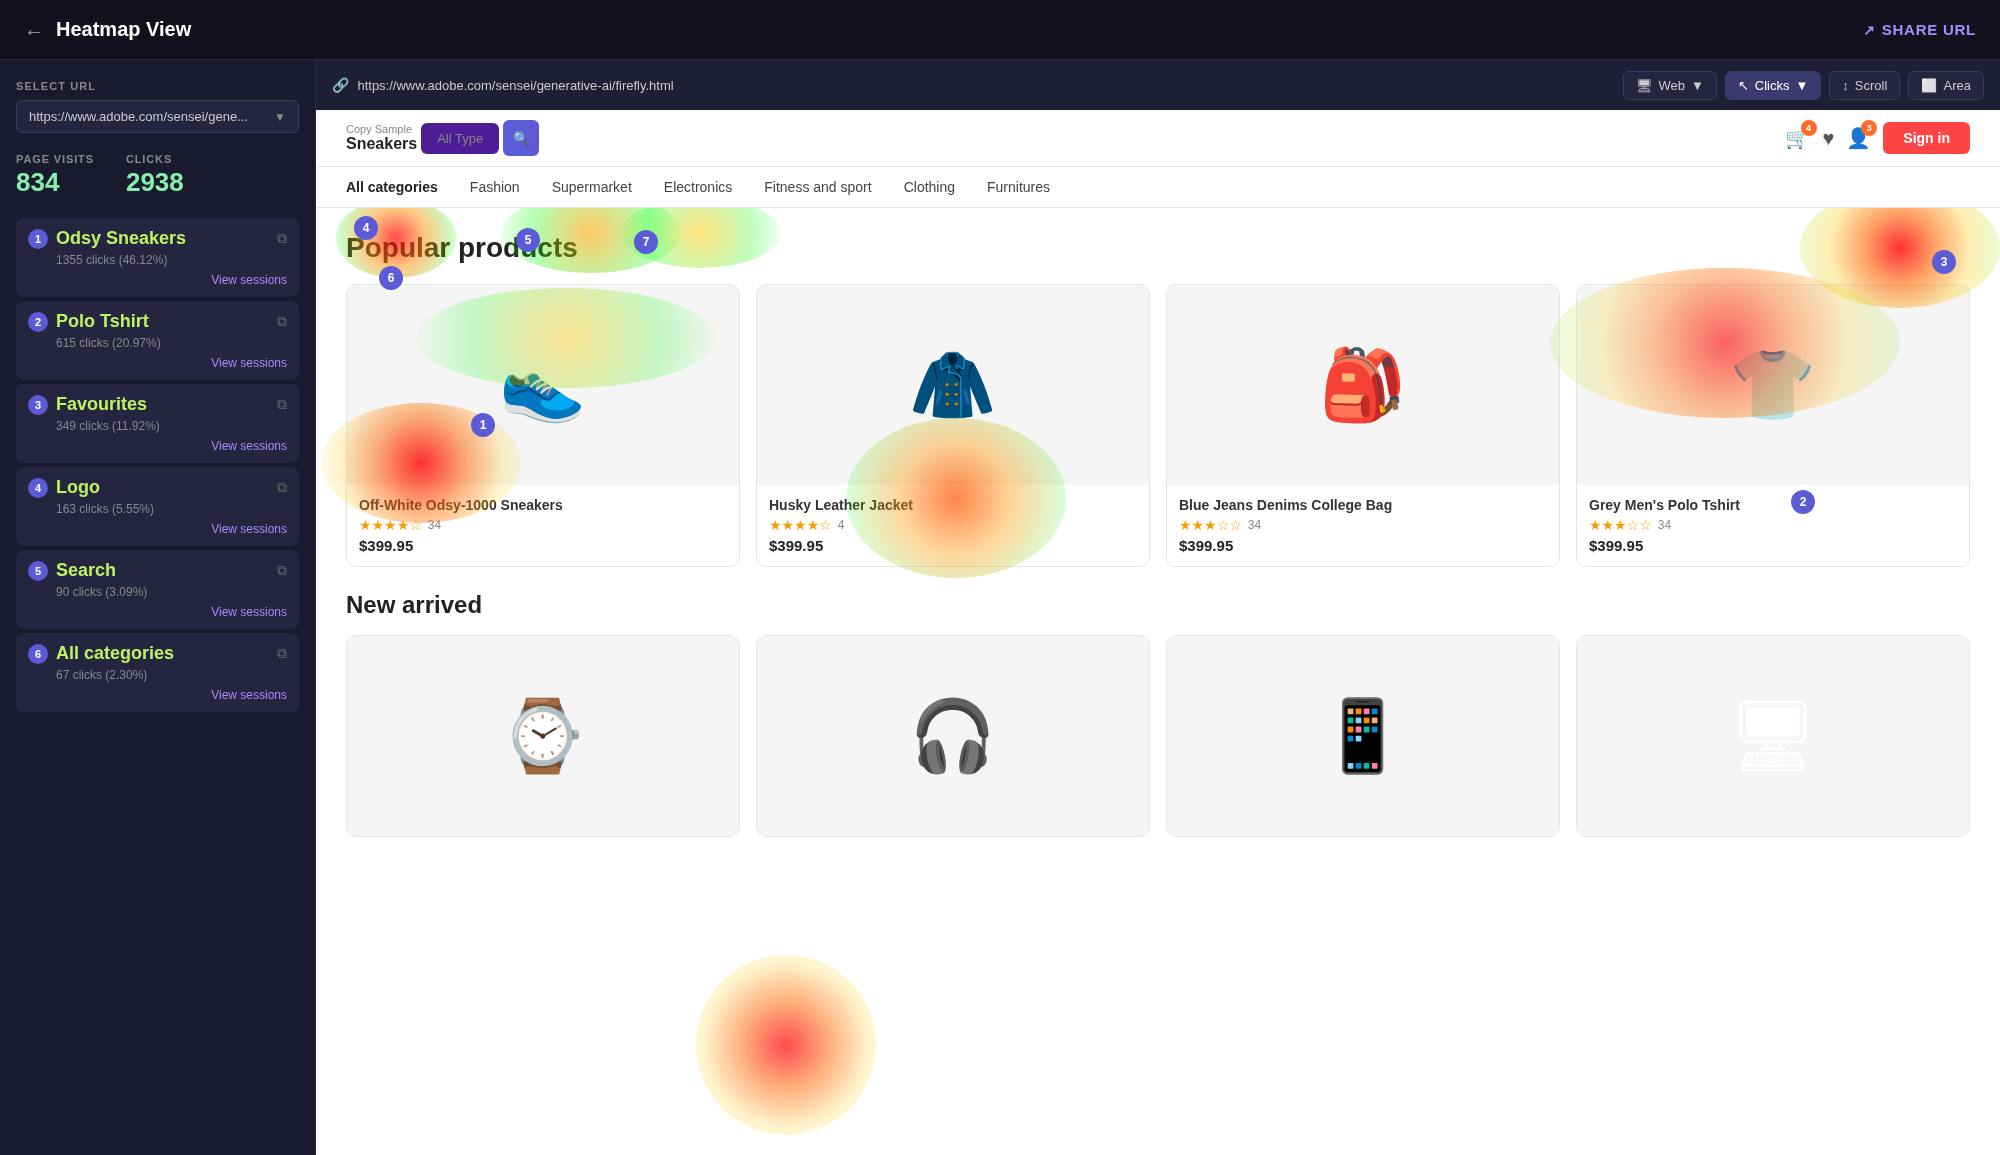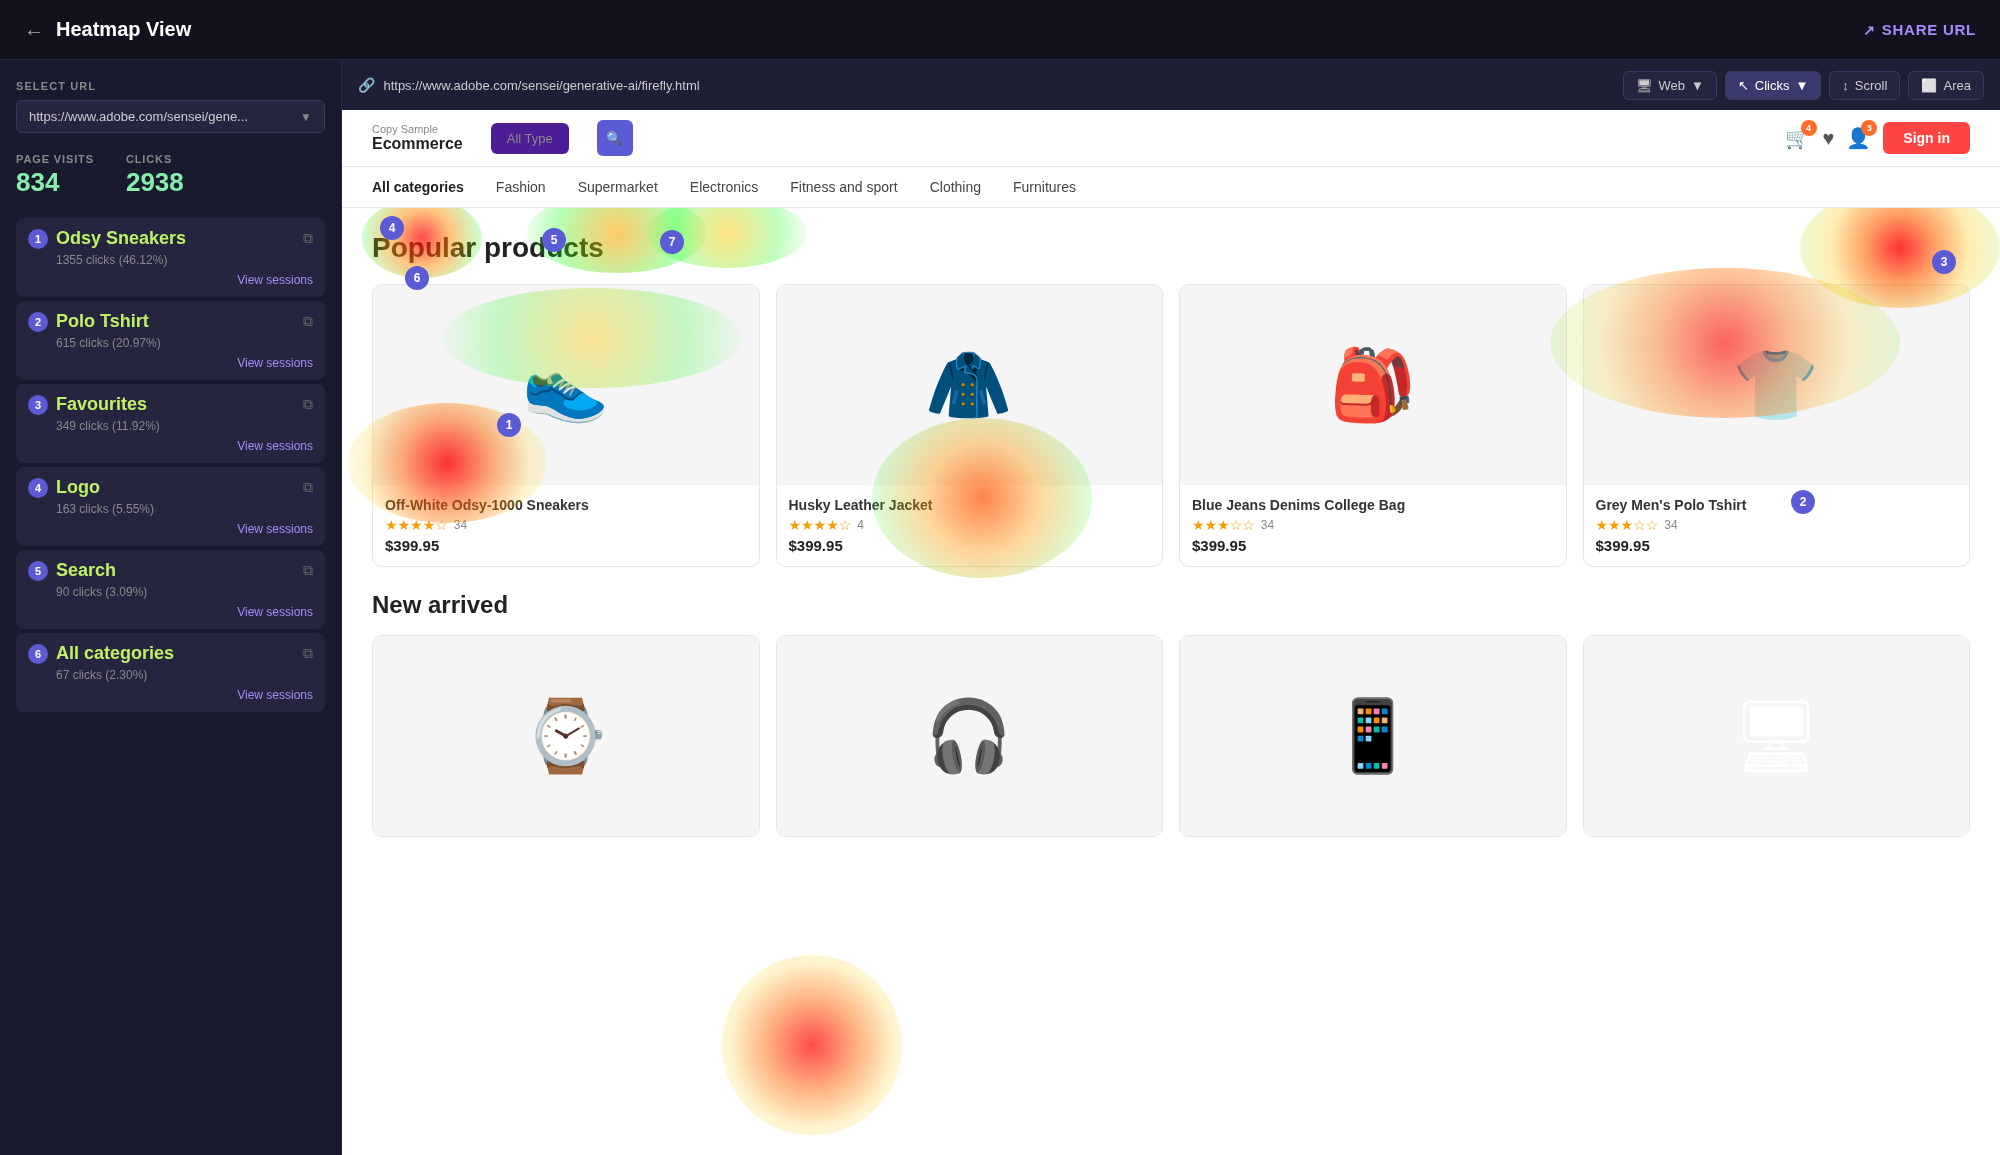--- a/index.html
+++ b/index.html
@@ -31,21 +31,21 @@
       gap: 6px;
       letter-spacing: 0.05em;
     }
     .share-icon { font-size: 14px; }
 
     
     .main-layout { display: flex; flex: 1; overflow: hidden; }
 
     
     .sidebar {
-      width: 342px;
+      width: 316px;
       background: #1a1a2e;
       border-right: 1px solid #2a2a3e;
       display: flex;
       flex-direction: column;
       flex-shrink: 0;
       padding: 20px 16px;
       overflow-y: auto;
     }
     .select-url-label { font-size: 11px; font-weight: 600; color: #888; letter-spacing: 0.1em; margin-bottom: 8px; }
     .url-selector {
@@ -139,21 +139,21 @@
       overflow: hidden;
     }
 
     
     .site-nav {
       background: #fff;
       border-bottom: 1px solid #e5e5e5;
       padding: 10px 30px;
       display: flex;
       align-items: center;
-      gap: 28px;
+      gap: 4px;
       position: relative;
       z-index: 10;
     }
     .site-nav-left { display: flex; align-items: center; gap: 8px; }
     .site-logo-text { font-size: 11px; color: #888; }
     .site-logo-big { font-size: 16px; font-weight: 700; color: #222; }
     .site-search {
       flex: 1;
       background: #f5f5f5;
       border-radius: 6px;
@@ -453,21 +453,21 @@
       </div>
     </div>
 
     <div class="website-preview">
       <div class="site-wrapper">
 
         <div class="site-nav">
           <div class="site-nav-left">
             <div>
               <div class="site-logo-text">Copy Sample</div>
-              <div class="site-logo-big">Ecommerce</div>
+              <div class="site-logo-big">Sneakers</div>
             </div>
           </div>
           <div class="site-type-selector">
             <span>All Type</span>
           </div>
           <button class="site-search-btn">
             <span>🔍</span>
           </button>
           <div class="site-nav-icons">
             <div class="cart-icon-wrapper">

